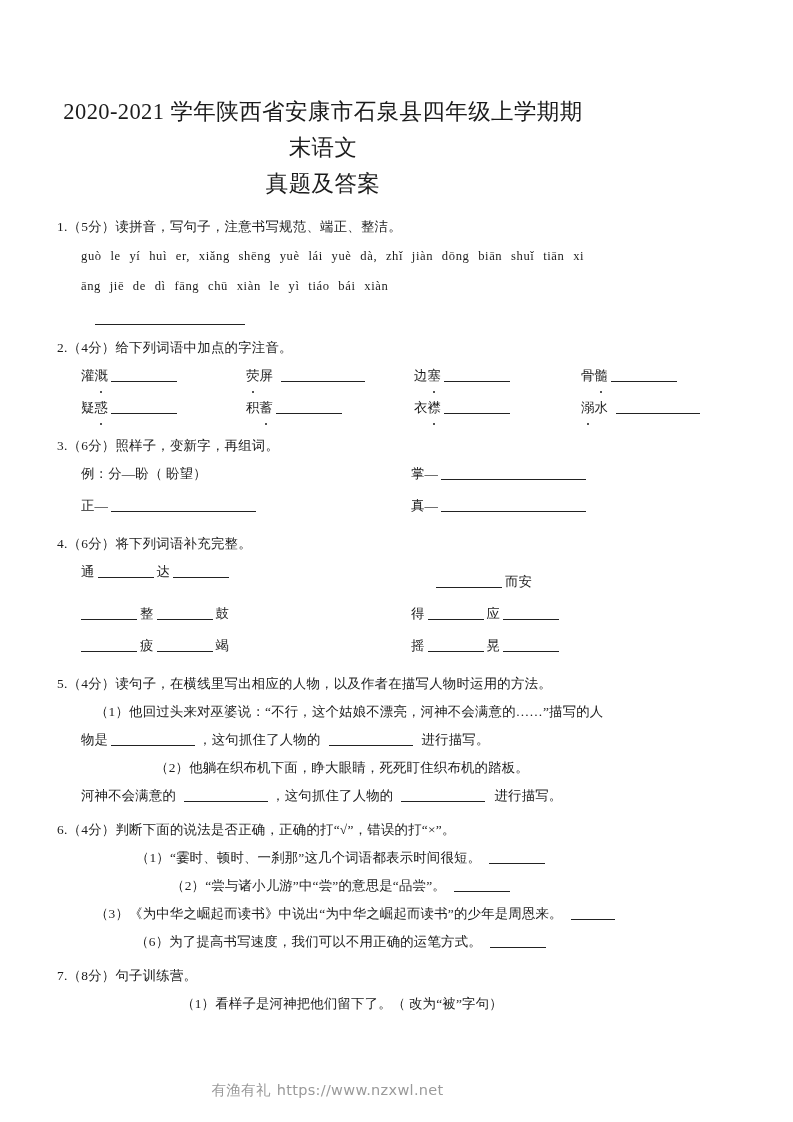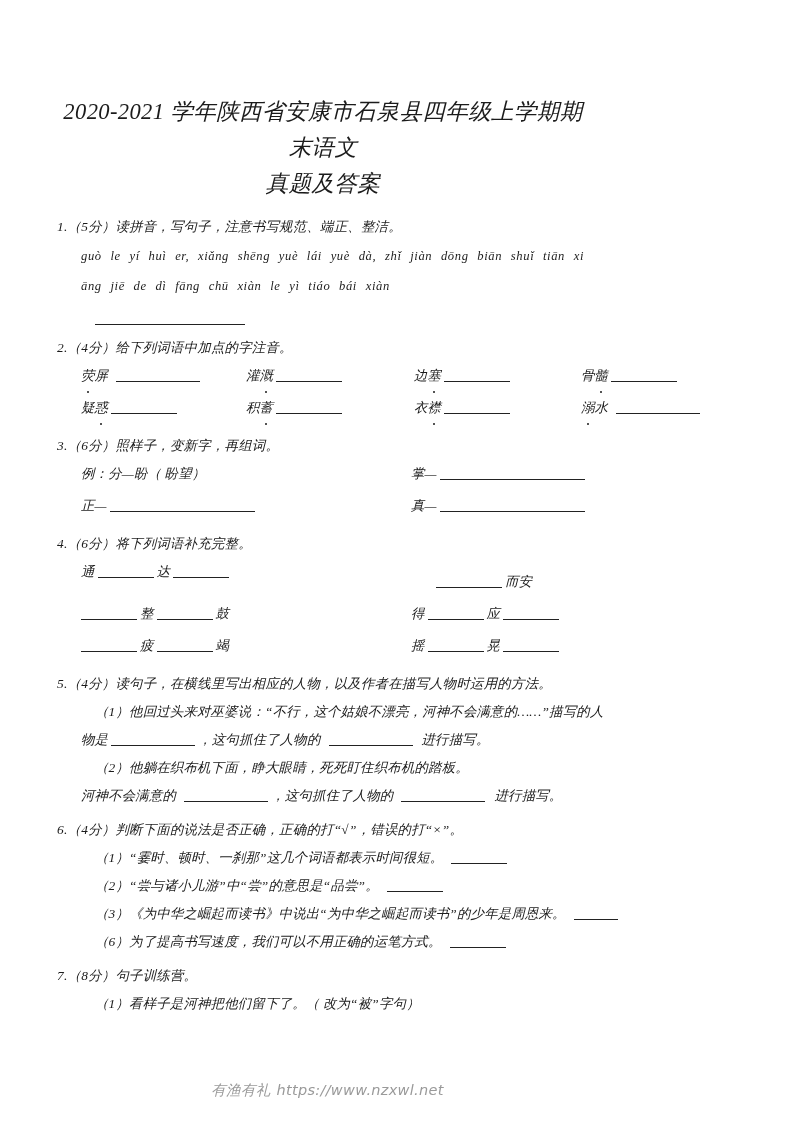--- a/index.html
+++ b/index.html
@@ -14,21 +14,20 @@
     color: #1b1b1b;
     position: relative;
     overflow: hidden;
   }
   .page {
     position: relative;
     width: 646px;
     height: 1122px;
     box-sizing: border-box;
     padding: 0 57px;
-    font-style: italic;
   }
 
   
   .doc-title {
     text-align: center;
     font-size: 22.5px;
     line-height: 36px;
     letter-spacing: 0.4px;
     padding-top: 94px;
     font-weight: 400;
@@ -45,21 +44,21 @@
   }
   .q-body { margin-top: 4px; }
 
   .sub-line {
     font-size: 13.4px;
     line-height: 31px;
     letter-spacing: 0.2px;
     white-space: nowrap;
   }
   .indent-1 { padding-left: 24px; }
-  .indent-2 { padding-left: 38px; }
+  .indent-2 { padding-left: 38px; text-align: center; }
 
   
   .blank {
     display: inline-block;
     border-bottom: 1px solid #222;
     height: 14px;
     vertical-align: -2px;
     margin: 0 3px;
   }
   .b-xs { width: 44px; }
@@ -152,24 +151,24 @@
       <div class="pinyin">āng jiē de dì fāng chū xiàn le yì tiáo bái xiàn</div>
       <div class="write-rule"></div>
     </div>
   </div>
 
   <div class="q-block" style="margin-top:13px;">
     <div class="q-stem">2.（4分）给下列词语中加点的字注音。</div>
     <div class="q-body grid4 indent-1" style="margin-top:2px;">
 
       <div class="cell">
+        <span>灌</span><span class="dotchar">溉</span><span class="blank b-m"></span>
+      </div>
+      <div class="cell">
         <span class="dotchar">荧</span><span>屏</span><span class="blank b-l" style="margin-left:8px;"></span>
-      </div>
-      <div class="cell">
-        <span>灌</span><span class="dotchar">溉</span><span class="blank b-m"></span>
       </div>
       <div class="cell">
         <span>边</span><span class="dotchar">塞</span><span class="blank b-m"></span>
       </div>
       <div class="cell">
         <span>骨</span><span class="dotchar">髓</span><span class="blank b-m"></span>
       </div>
 
       <div class="cell">
         <span>疑</span><span class="dotchar">惑</span><span class="blank b-m"></span>

